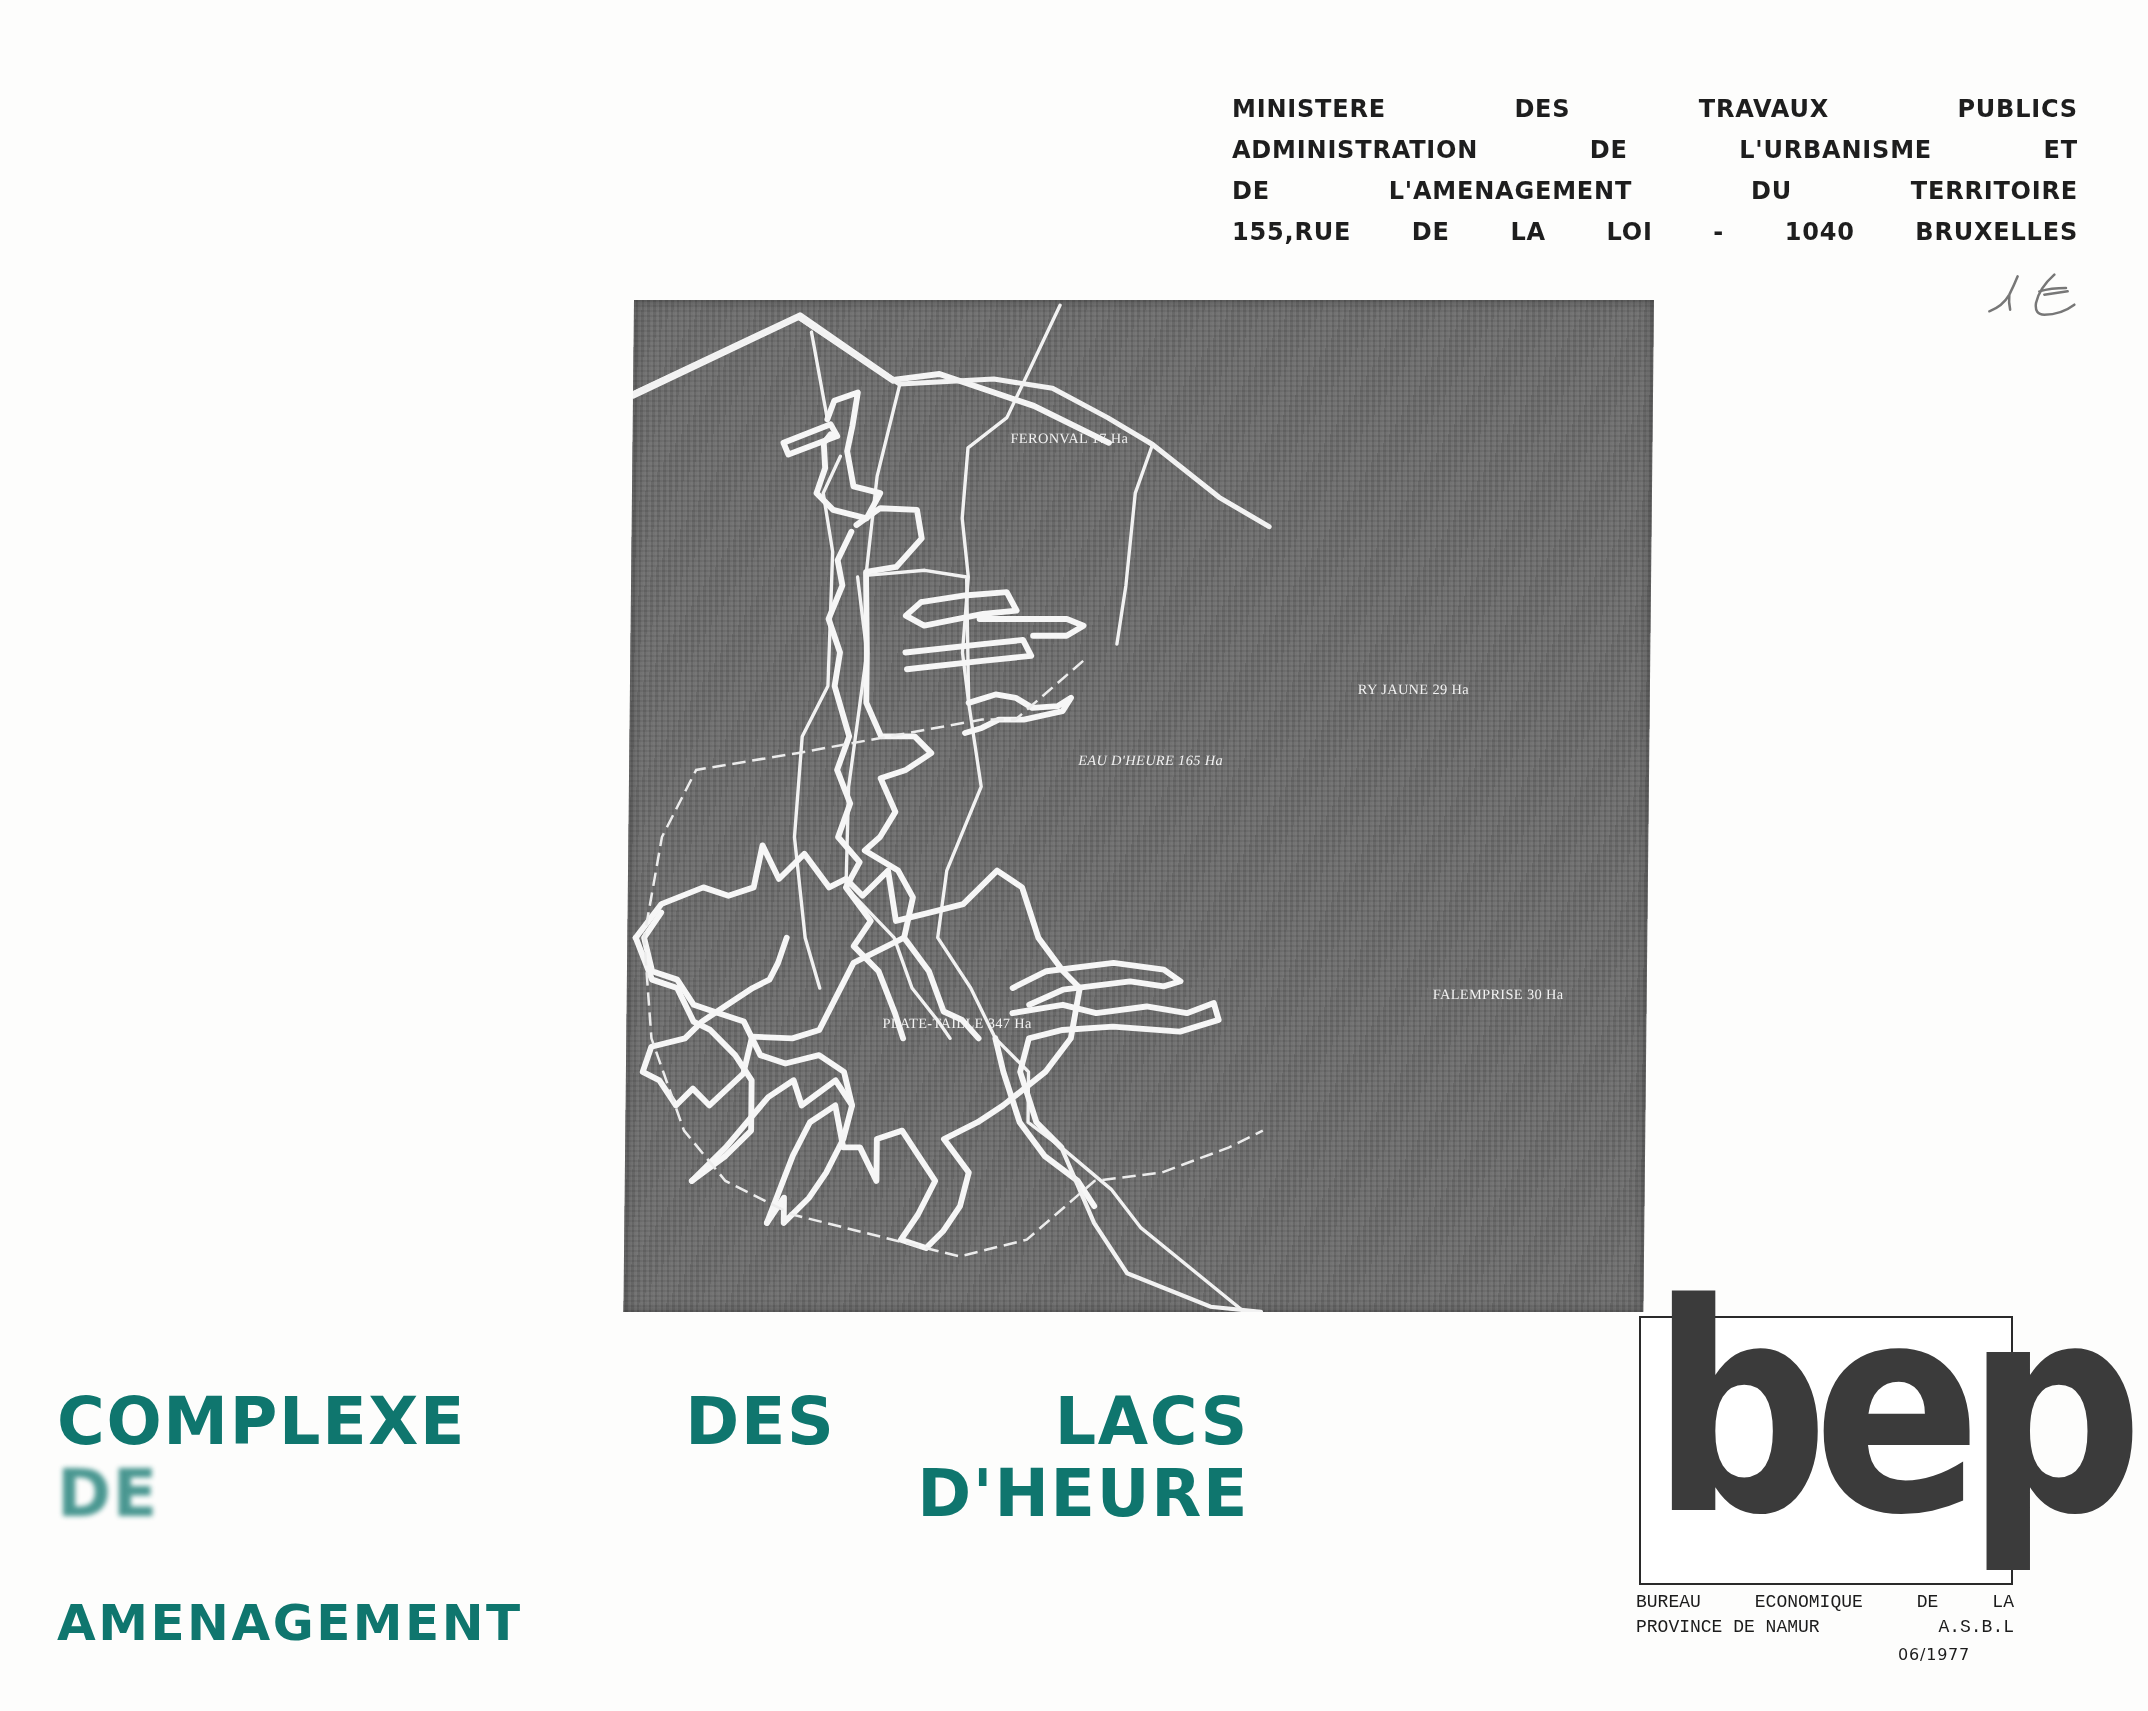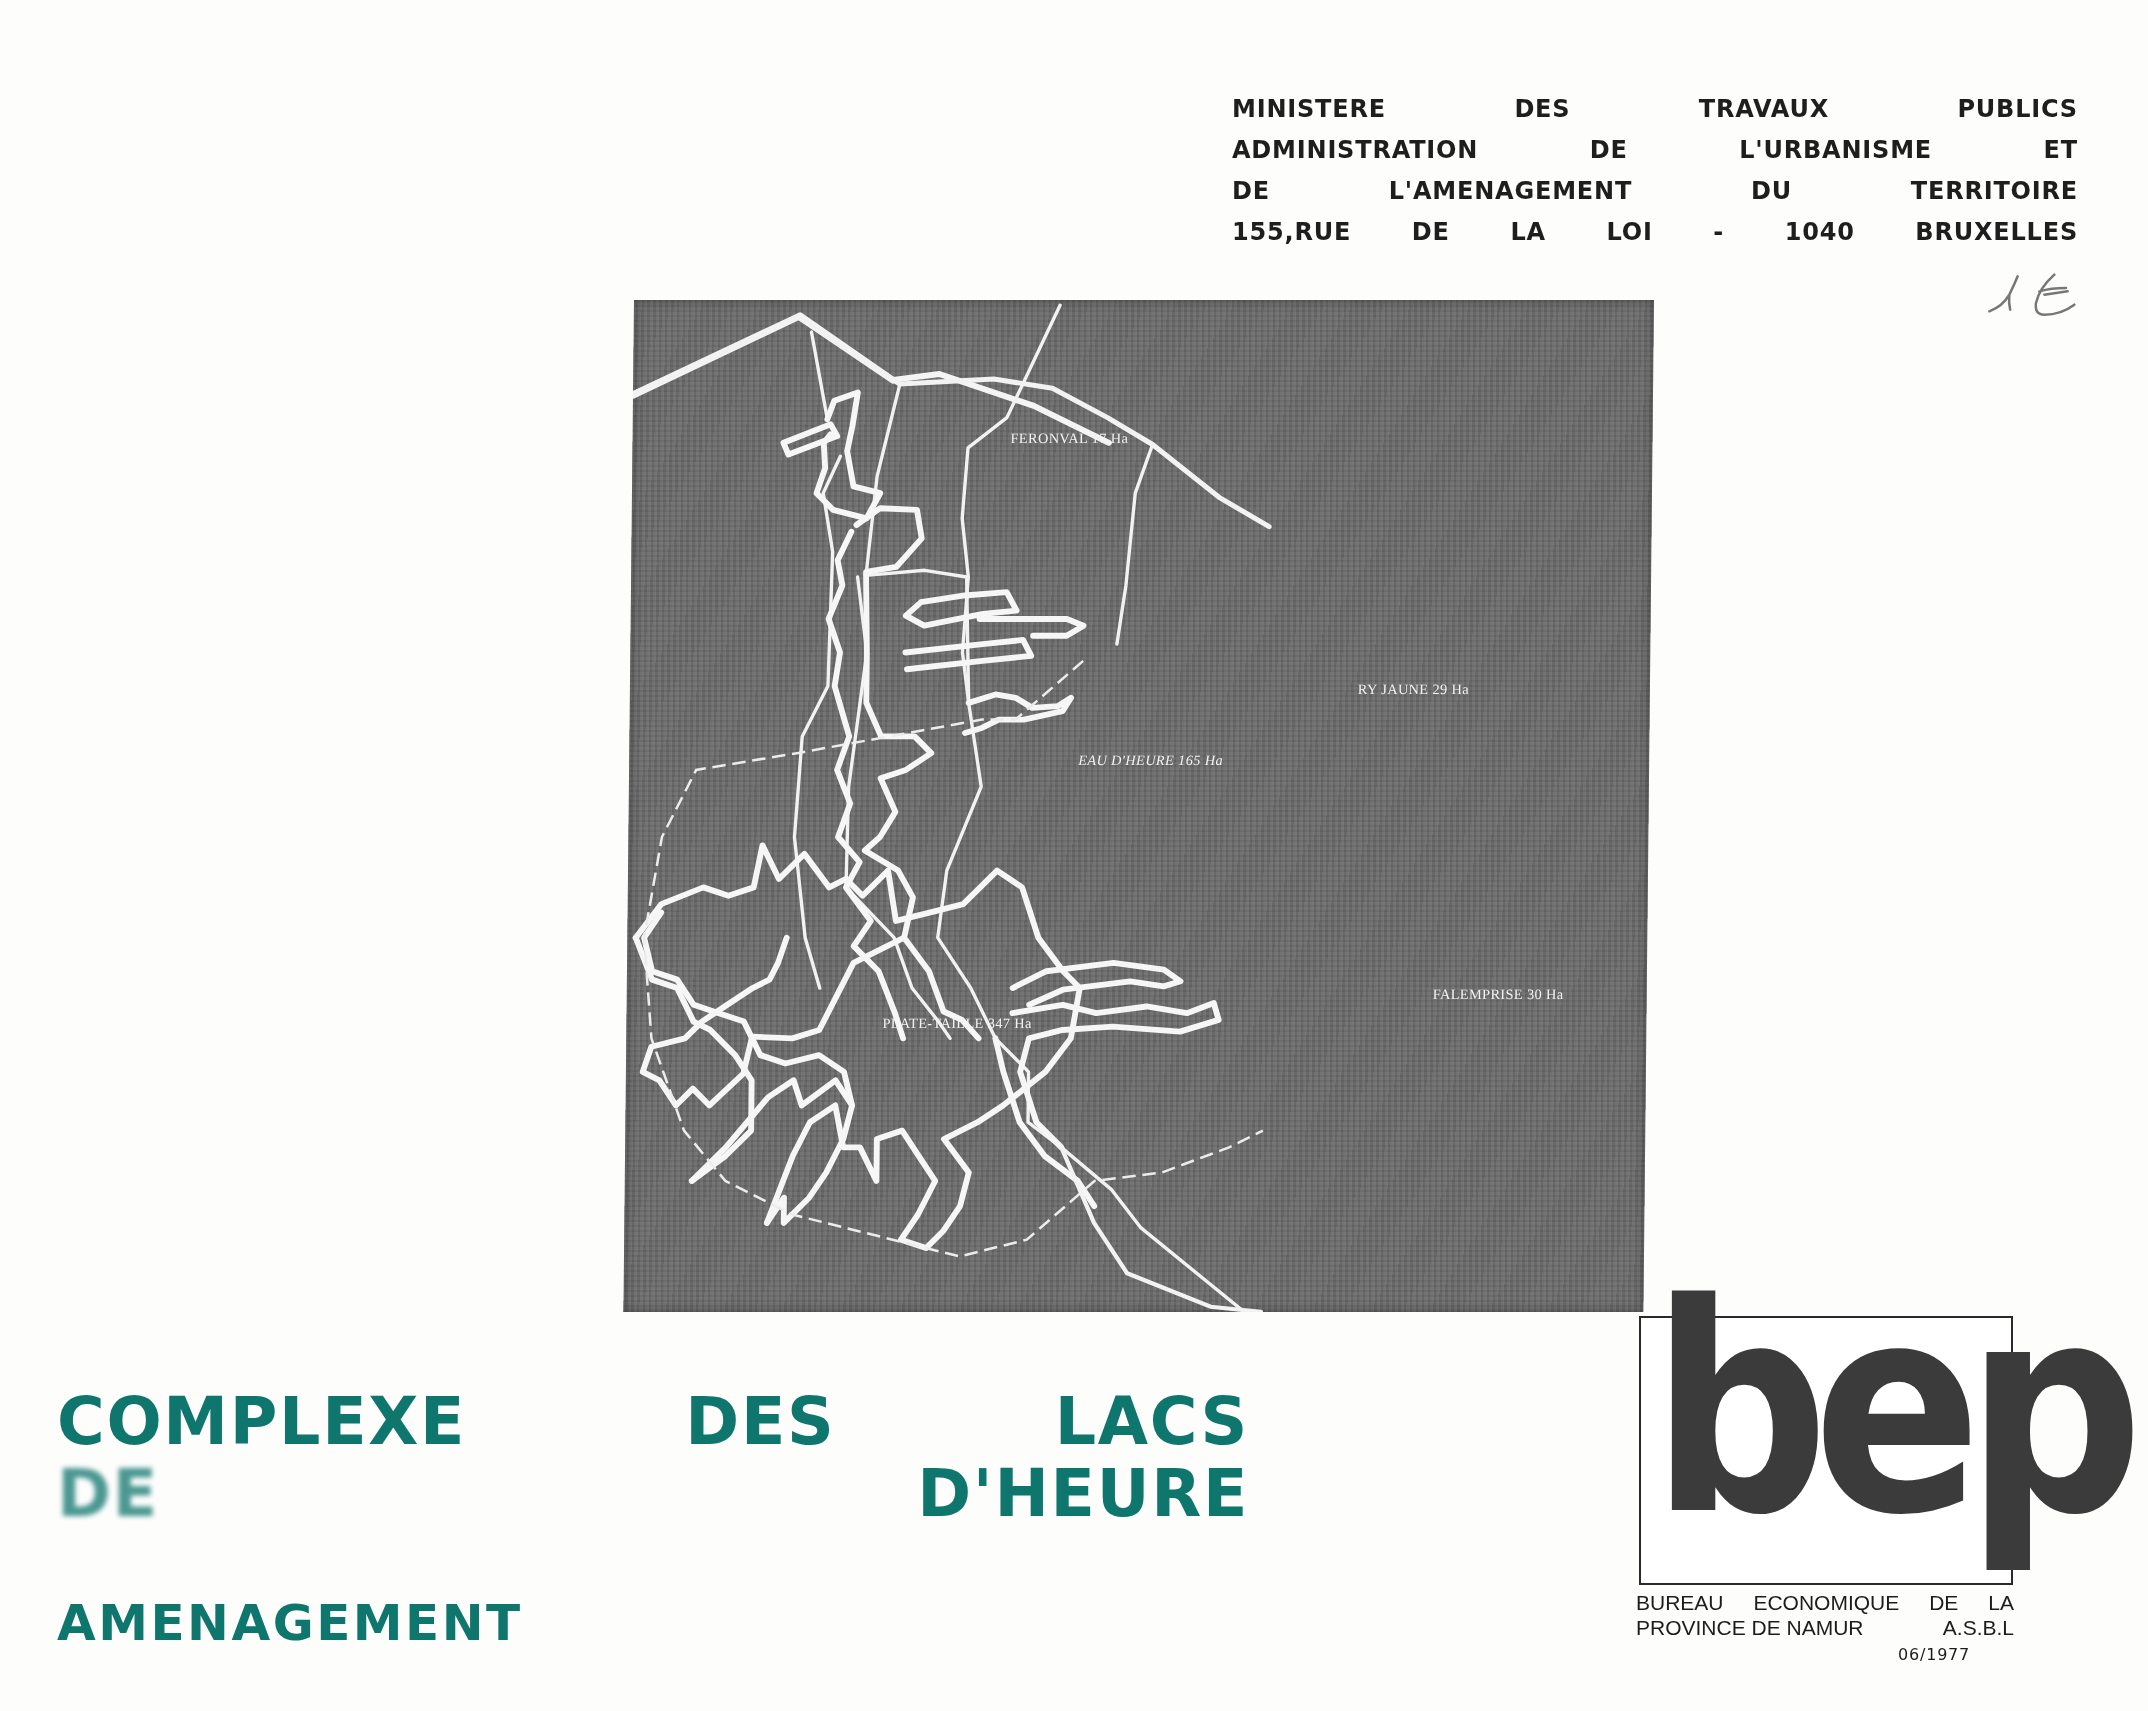--- a/index.html
+++ b/index.html
@@ -50,21 +50,21 @@
     border: 2.5px solid #2a2a2a; box-sizing: border-box; background: #fff;
   }
   .logo-text {
     position: absolute; left: 10px; top: -52px;
     font-family: "DejaVu Sans", sans-serif; font-weight: bold;
     font-size: 289px; line-height: 1; letter-spacing: -18.5px;
     color: #3b3b3b; transform: scaleX(0.86); transform-origin: left top;
   }
   .bureau {
     position: absolute; left: 1636px; top: 1590px; width: 378px;
-    font-family: Liberation Sans, sans-serif; font-size: 21px; line-height: 25px; color: #1c1c1c;
+    font-family: Liberation Mono, monospace; font-size: 18px; line-height: 25px; color: #1c1c1c;
   }
   .bureau .row { display: flex; justify-content: space-between; white-space: pre; }
   .date {
     position: absolute; left: 1898px; top: 1645px;
     font-family: "DejaVu Sans", sans-serif; font-size: 16px; color: #1c1c1c; letter-spacing: 0.8px;
   }
 </style>
 </head>
 <body>
 

